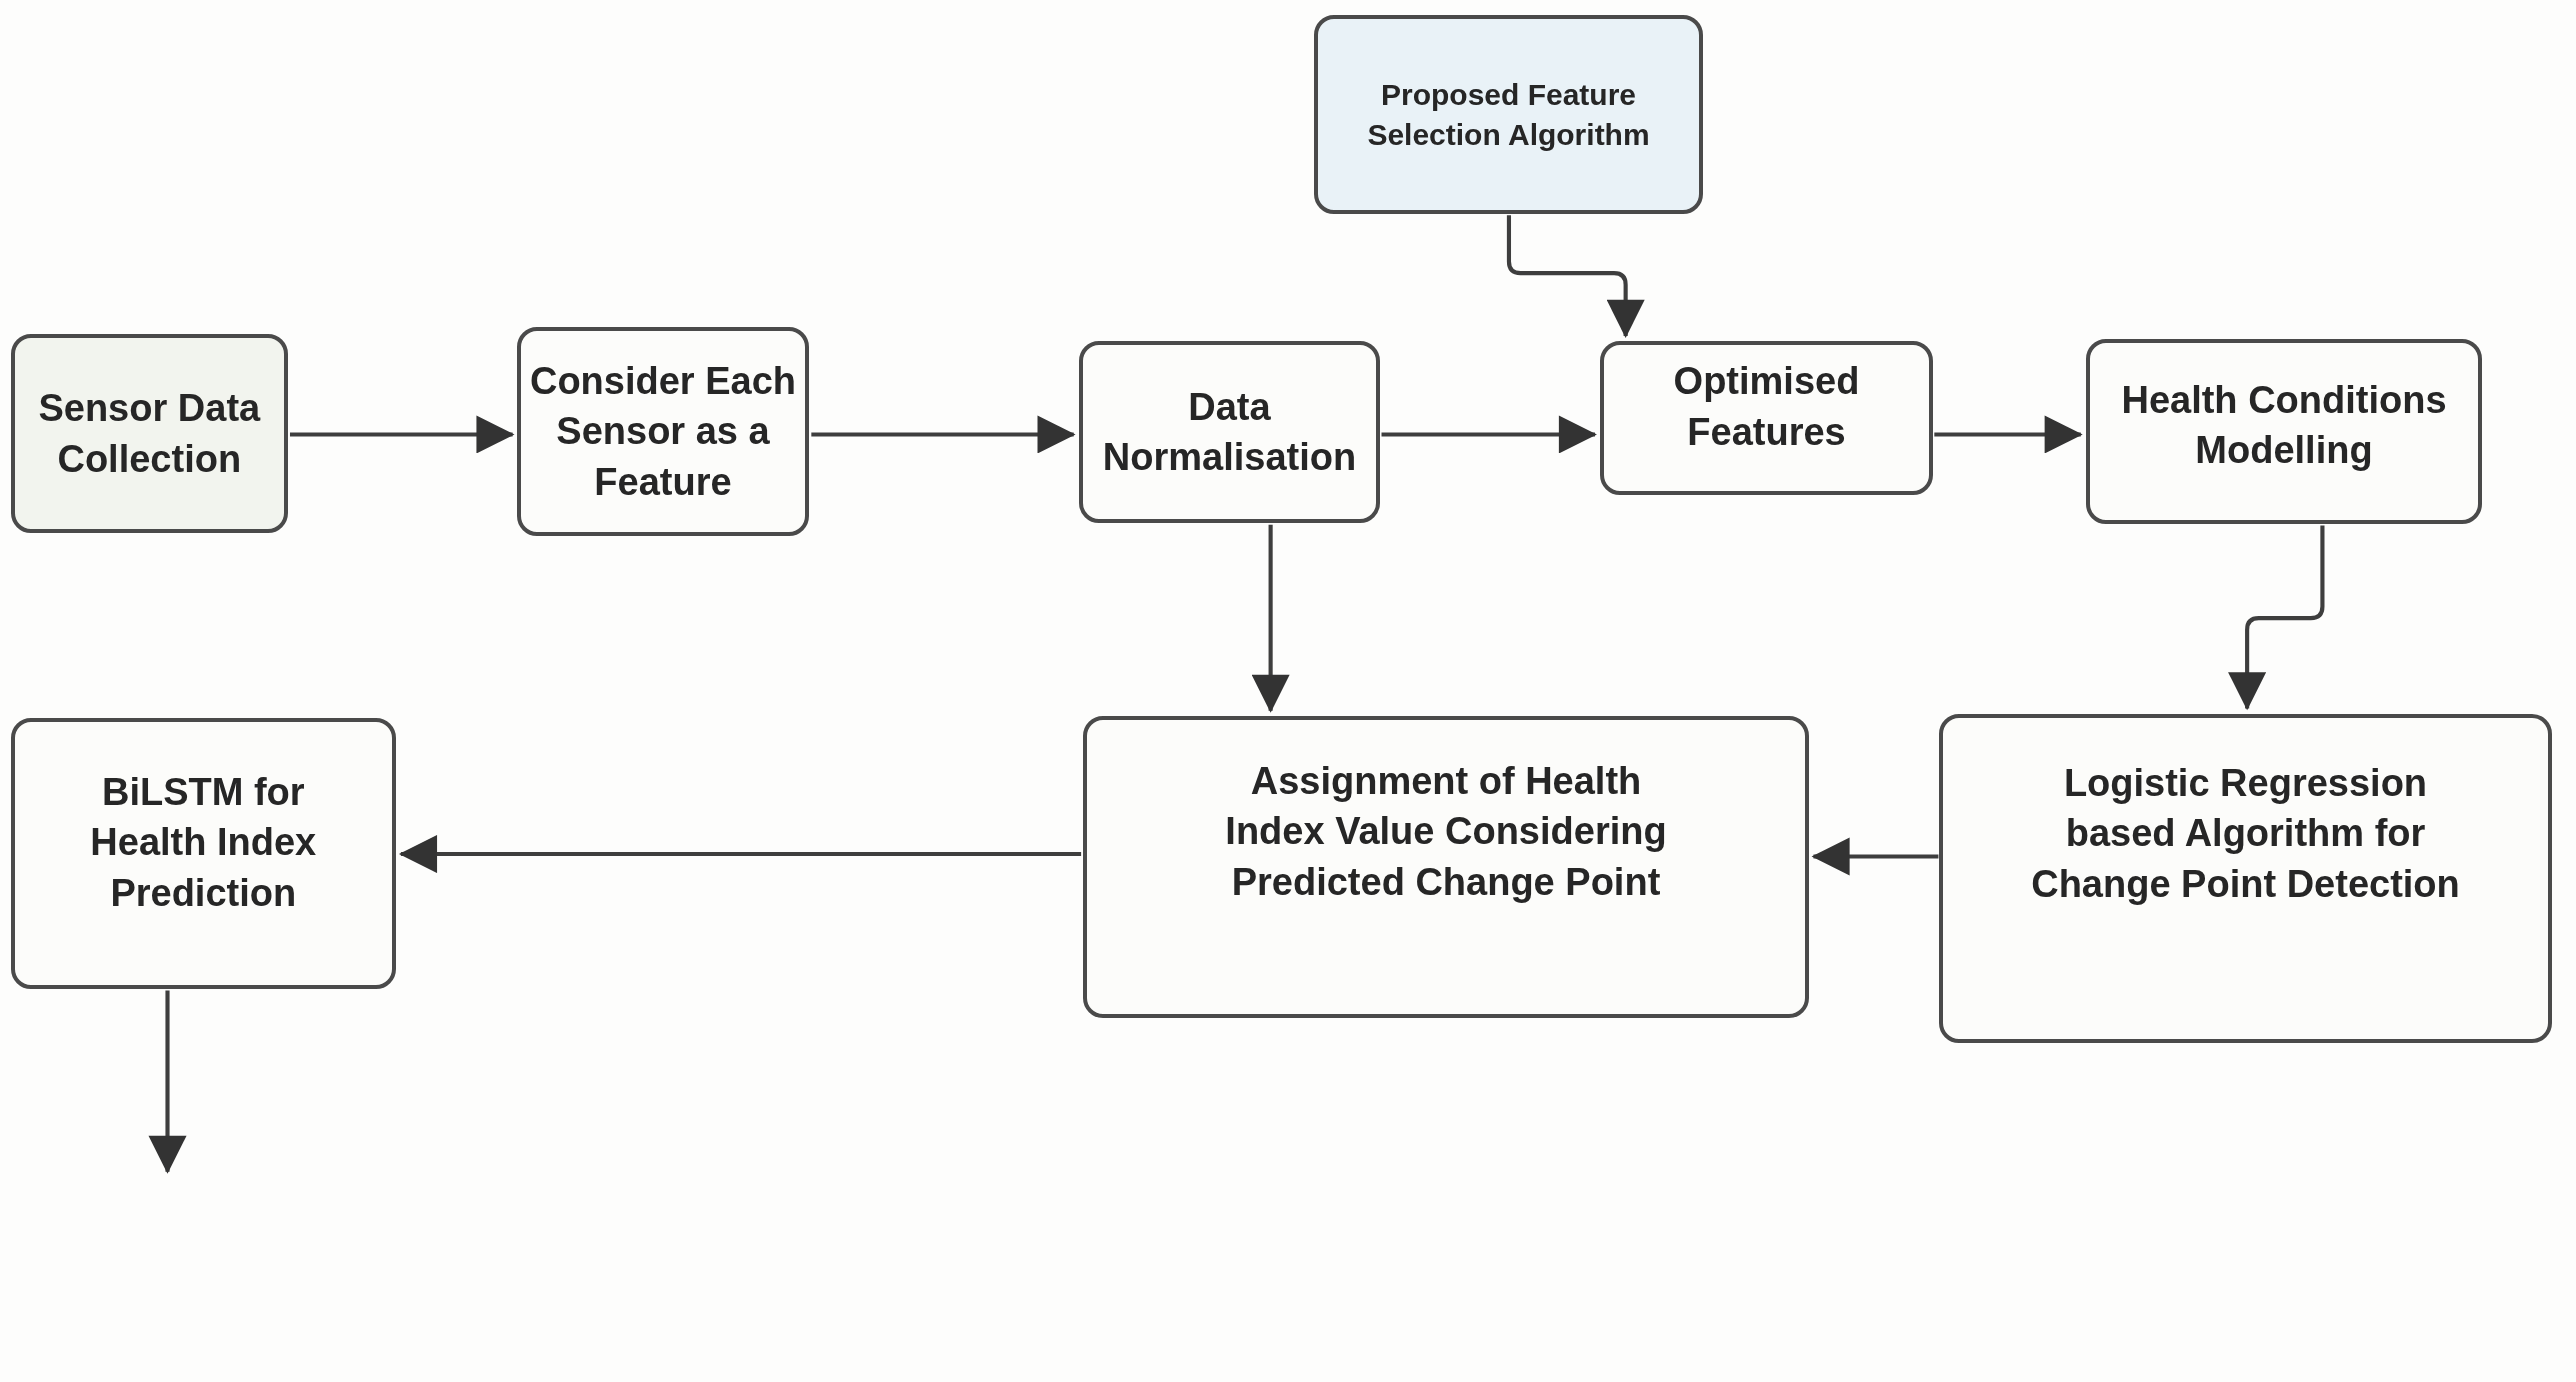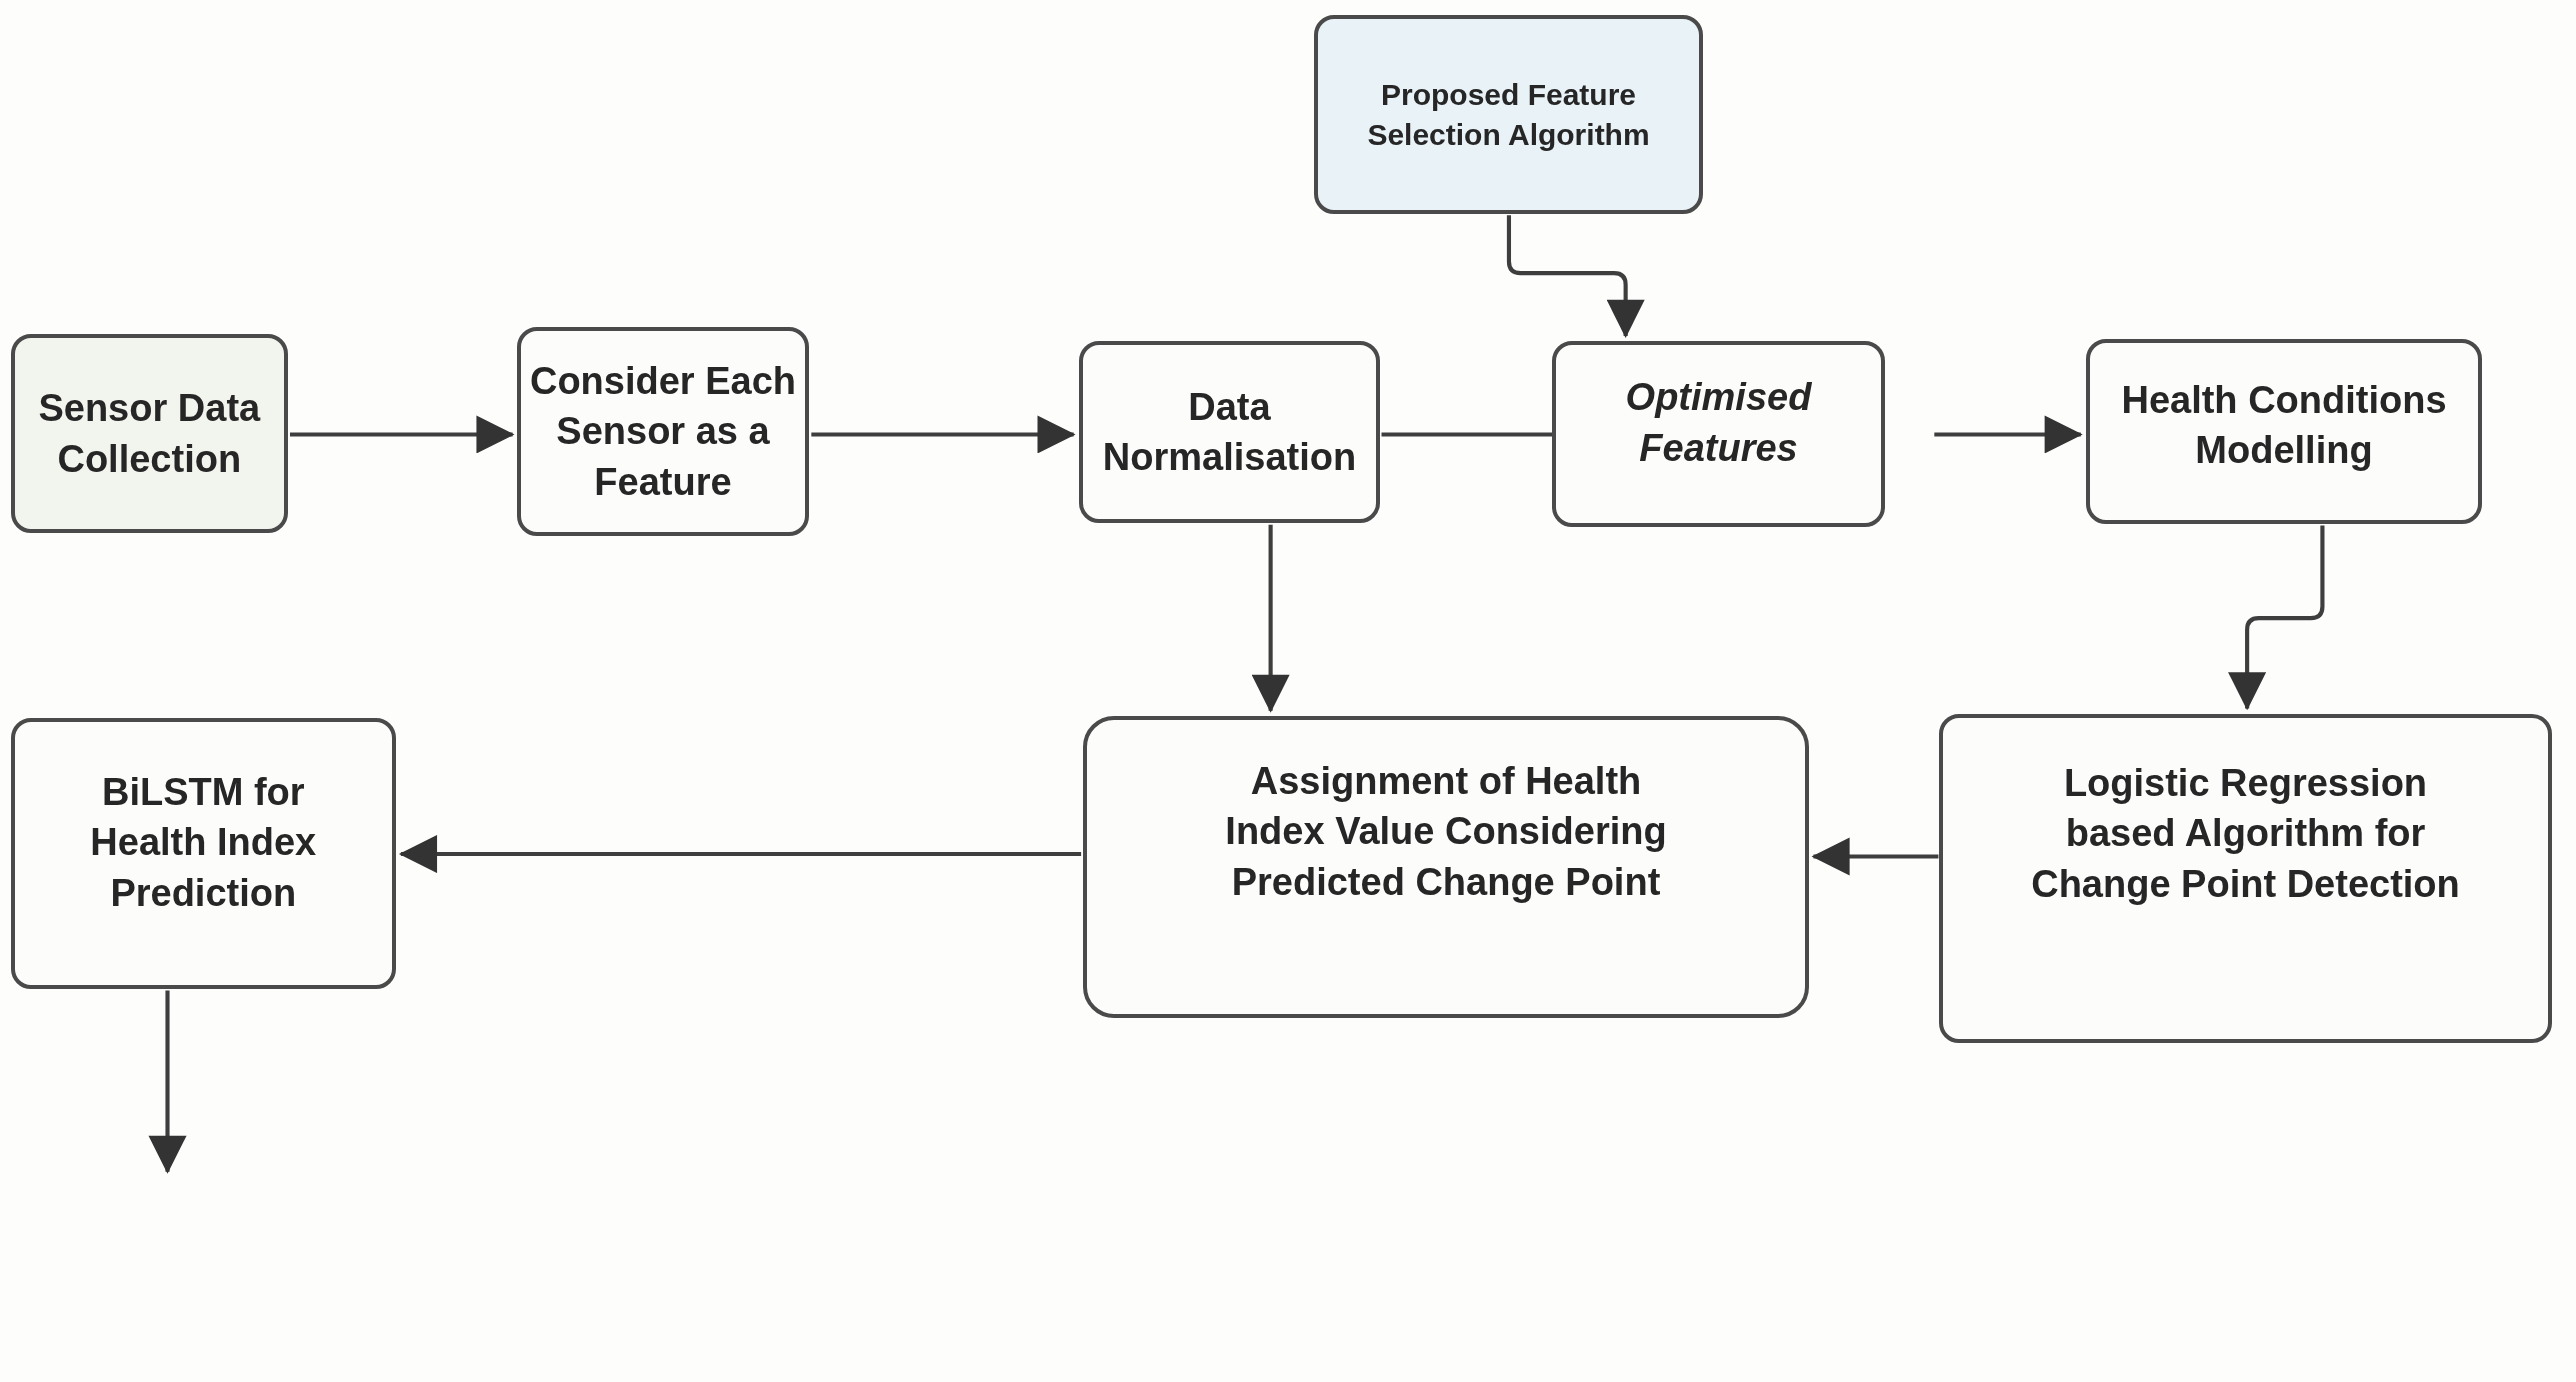--- a/index.html
+++ b/index.html
@@ -29,24 +29,24 @@
     font-weight: 700;
     font-size: 38px;
     line-height: 1.32;
   }
   .box .lbl { white-space: pre-line; }
 
   .b-proposed   { left: 1314px; top: 15px;   width: 389px; height: 199px; background: #e9f2f7; font-size: 30px; }
   .b-sensor     { left: 10.8px;   top: 334px;  width: 277px; height: 199px; background: #f2f4ee; }
   .b-consider   { left: 517px;  top: 327px;  width: 292px; height: 209px; }
   .b-datanorm   { left: 1079px; top: 341px;  width: 301px; height: 182px; }
-  .b-optimised  { left: 1552px; top: 341px;  width: 333px; height: 186px; padding-bottom: 23px; font-style: italic; }
+  .b-optimised  { left: 1600px; top: 341px;  width: 333px; height: 154px; padding-bottom: 23px; }
   .b-hcm        { left: 2086px; top: 339px;  width: 396px; height: 185px; padding-bottom: 13.2px; }
   .b-bilstm     { left: 10.8px;   top: 718px;  width: 385px; height: 271px; padding-bottom: 22px; }
-  .b-assignment { left: 1083px; top: 716px;  width: 726px; height: 302px; padding-bottom: 71px; border-radius: 31px; }
+  .b-assignment { left: 1083px; top: 716px;  width: 726px; height: 302px; padding-bottom: 71px; }
   .b-logistic   { left: 1939px; top: 714px;  width: 613px; height: 329px; padding-bottom: 90px; }
   .b-rul        { left: 10.8px;   top: 1177px; width: 356px; height: 191px; background: #f8edf0; }
 </style>
 </head>
 <body>
 
 <div id="canvas">
 
   <svg id="edges" width="2576" height="1382" viewBox="0 0 3112 1670" xmlns="http://www.w3.org/2000/svg">
     <defs>

